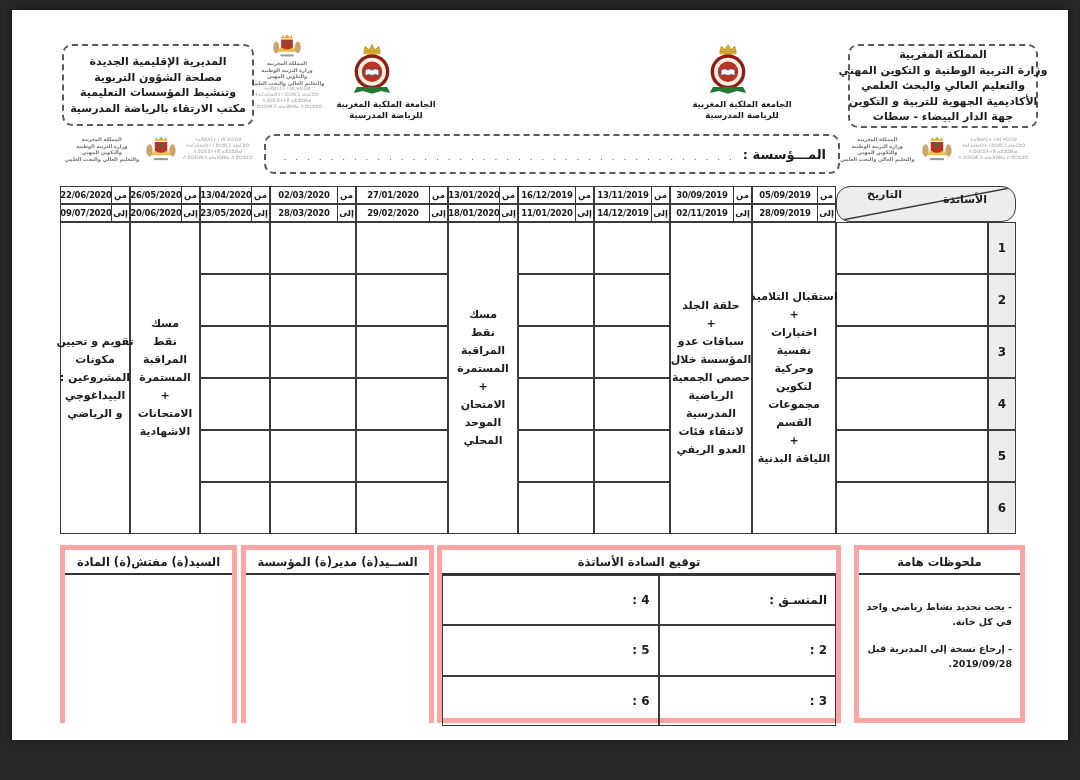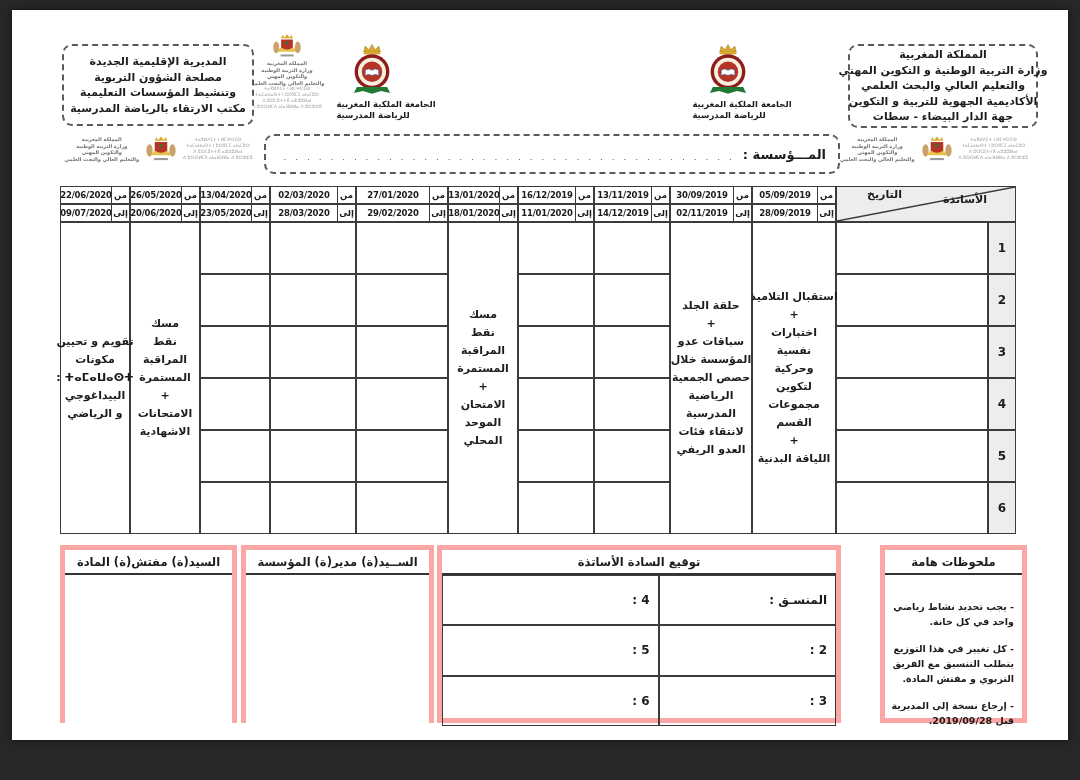--- a/index.html
+++ b/index.html
@@ -28,21 +28,21 @@
   .org-right{left:836px;top:34px;width:186px;height:80px;}
   .org-left{left:50px;top:34px;width:188px;height:78px;}
   .title-box{left:402px;top:36px;width:268px;height:80px;}
   .title-ln{font-size:13.5px;line-height:24px;white-space:nowrap;}
   .title-ln:last-child{font-size:15.5px;}
   
   .fed{position:absolute;display:flex;flex-direction:column;align-items:center;}
   .fed-right{left:674px;top:33px;width:84px;height:90px;}
   .fed-left{left:318px;top:33px;width:84px;height:90px;}
   .fed svg{width:52px;height:56px;}
-  .fed-label div{font-size:8.5px;line-height:10.5px;text-align:left;white-space:nowrap;margin-left:28px;}
+  .fed-label div{font-size:8.5px;line-height:10.5px;text-align:center;white-space:nowrap;margin-left:28px;}
   
   .ministry-h{position:absolute;display:flex;align-items:center;justify-content:center;gap:6px;}
   .ministry-h-left{left:44px;top:116px;width:205px;height:46px;}
   .ministry-h-right{left:836px;top:116px;width:172px;height:46px;}
   .ministry-h svg{width:32px;height:26px;flex:0 0 auto;}
   .tif div{font-size:4.5px;line-height:6px;color:#9a9a9a;text-align:center;white-space:nowrap;font-weight:400;}
   .amin div{font-size:5px;line-height:6.5px;color:#6f6f6f;text-align:center;white-space:nowrap;}
   .ministry-v{position:absolute;left:234px;top:22px;width:82px;height:100px;
     display:flex;flex-direction:column;align-items:center;justify-content:flex-start;}
   .ministry-v svg{width:30px;height:24px;margin:2px 0;}
@@ -79,21 +79,21 @@
     direction:ltr;font-size:8.5px;letter-spacing:-0.2px;overflow:hidden;}
   .num{display:flex;align-items:center;justify-content:center;font-size:12px;background:var(--shade,#ededed);}
   .namecell{background:#fff;}
   .ecell{background:#fff;}
   .bodycell{display:flex;flex-direction:column;align-items:center;justify-content:center;}
   .bln{font-size:11px;line-height:18px;white-space:nowrap;text-align:center;}
   
   .fbox{position:absolute;top:535px;height:178px;border:5px solid #fca5a5;background:#fff;box-sizing:border-box;}
   .fhead{height:23px;border-bottom:2px solid #333;display:flex;align-items:center;justify-content:center;
     font-size:11.5px;white-space:nowrap;}
-  .notes{left:868px;width:147px;}
+  .notes{left:842px;width:171px;}
   .notes-body{padding:24px 8px 0 6px;}
   .note{font-size:9.5px;line-height:15px;text-align:right;margin-bottom:12px;}
   .sig{left:425px;width:404px;}
   .sig-grid{display:grid;direction:rtl;grid-template-columns:45% 55%;grid-auto-rows:1fr;height:151px;}
   .sig-cell{border:1px solid var(--line,#3b3b3b);display:flex;align-items:center;
     justify-content:flex-start;padding:0 8px;font-size:12px;box-sizing:border-box;}
   .dir{left:229px;width:193px;}
   .insp{left:48px;width:177px;}
   .fempty{height:153px;background:#fff;}
 </style>
@@ -215,21 +215,21 @@
         </svg>
       <div class="amin">
           <div>المملكة المغربية</div>
           <div>وزارة التربية الوطنية</div>
           <div>والتكوين المهني</div>
           <div>والتعليم العالي والبحث العلمي</div>
         </div>
     </div>
 
     <div class="table" id="grid">
-      <div class="cell corner" style="grid-column:1 / span 2;grid-row:2 / span 2;">
+      <div class="cell corner" style="grid-column:1 / span 2;grid-row:2 / span 2;border-radius:14px;">
         <svg>
           <line x1="100%" y1="0" x2="0" y2="100%" stroke="#3b3b3b" stroke-width="1.5"></line>
         </svg>
         <span class="c-date">التاريخ</span>
         <span class="c-teachers">الأساتذة</span>
       </div>
     <div class="cell num" style="grid-area: 4 / 1;">1</div>
         <div class="cell namecell" style="grid-area: 4 / 2;"></div>
         <div class="cell num" style="grid-area: 5 / 1;">2</div>
         <div class="cell namecell" style="grid-area: 5 / 2;"></div>
@@ -395,31 +395,30 @@
           <span class="lb">من</span>
           <span class="dv">22/06/2020</span>
         </div>
         <div class="cell dt" style="grid-area: 3 / 12;">
           <span class="lb">إلى</span>
           <span class="dv">09/07/2020</span>
         </div>
         <div class="cell bodycell" style="grid-area: 4 / 12 / span 6;">
           <div class="bln">تقويم و تحيين</div>
           <div class="bln">مكونات</div>
-          <div class="bln">ⵜⴰⵎⴰⵡⴰⵙⵜ :</div>
+          <div class="bln">المشروعين :</div>
           <div class="bln">البيداغوجي</div>
           <div class="bln">و الرياضي</div>
         </div>
       </div>
 
     <div class="fbox notes">
       <div class="fhead">ملحوظات هامة</div>
       <div class="notes-body" id="notes">
           <div class="note">- يجب تحديد نشاط رياضي واحد في كل خانة.</div>
-          <div class="note">- كل تغيير في هذا التوزيع يتطلب التنسيق مع الفريق التربوي و مفتش المادة.</div>
           <div class="note">- إرجاع نسخة إلى المديرية قبل 2019/09/28.</div>
         </div>
     </div>
 
     <div class="fbox sig">
       <div class="fhead">توقيع السادة الأساتذة</div>
       <div class="sig-grid" id="siggrid">
           <div class="sig-cell">
             <span>المنسـق :</span>
           </div>

